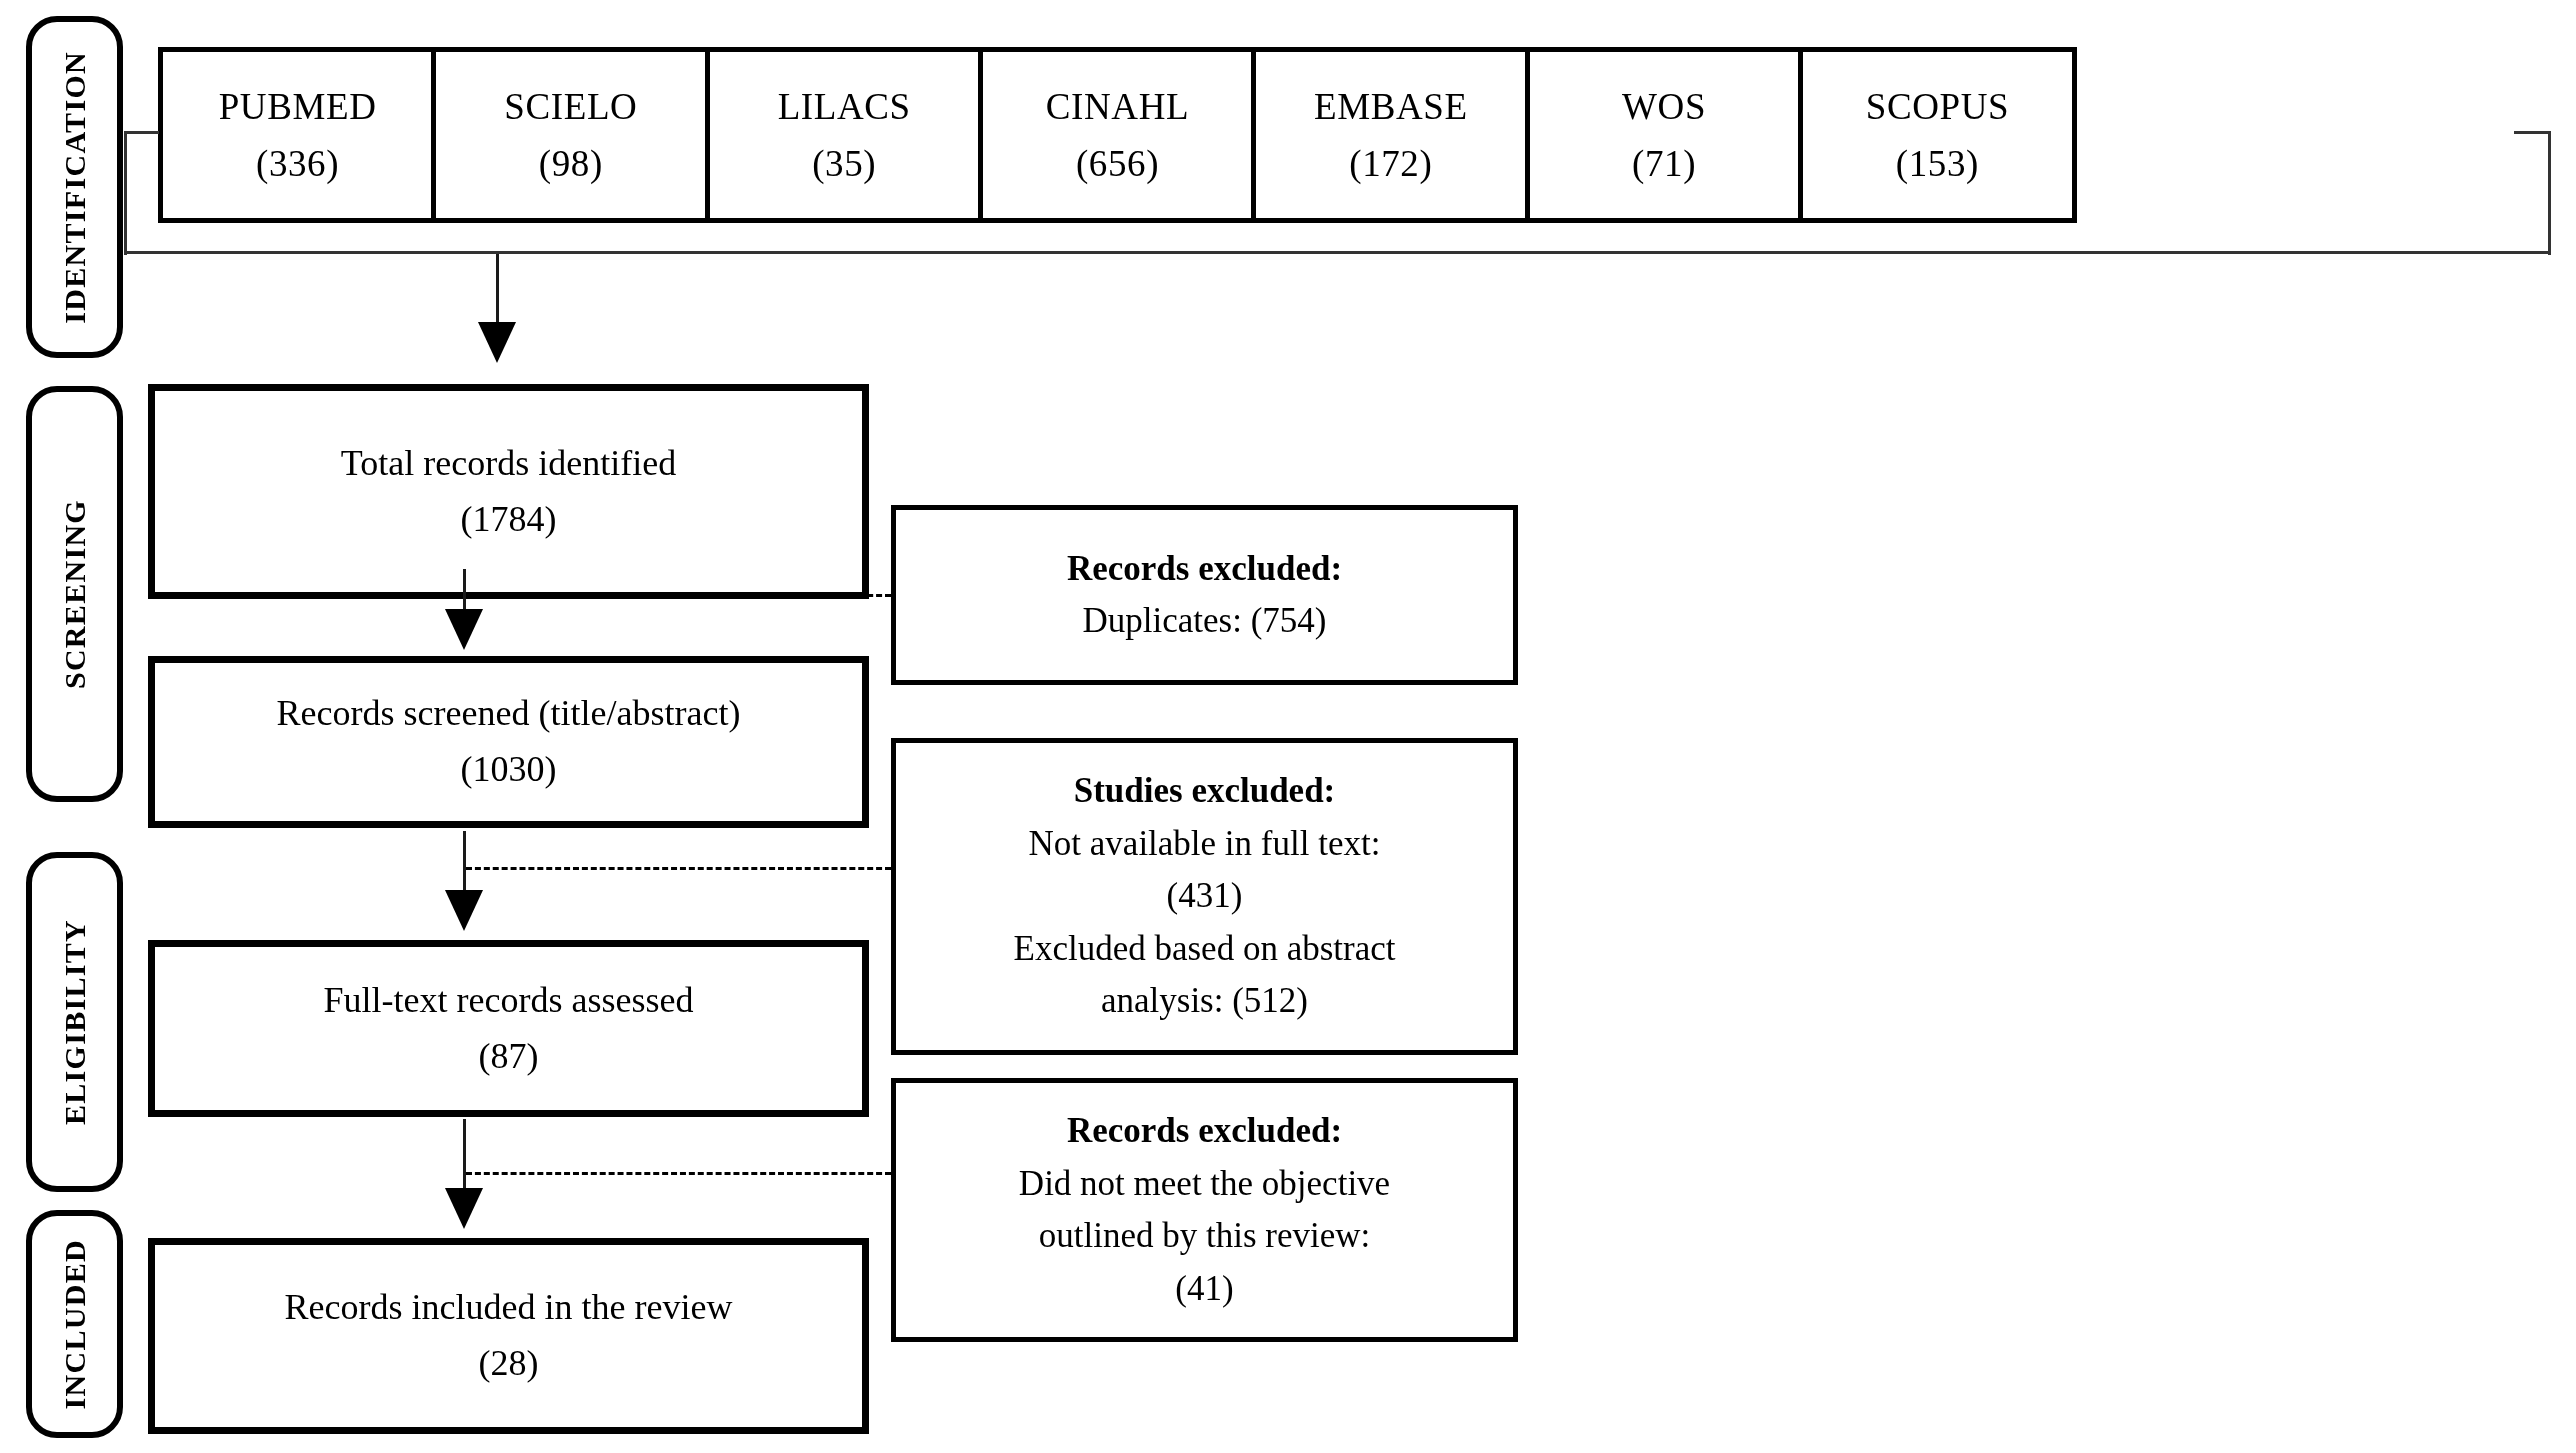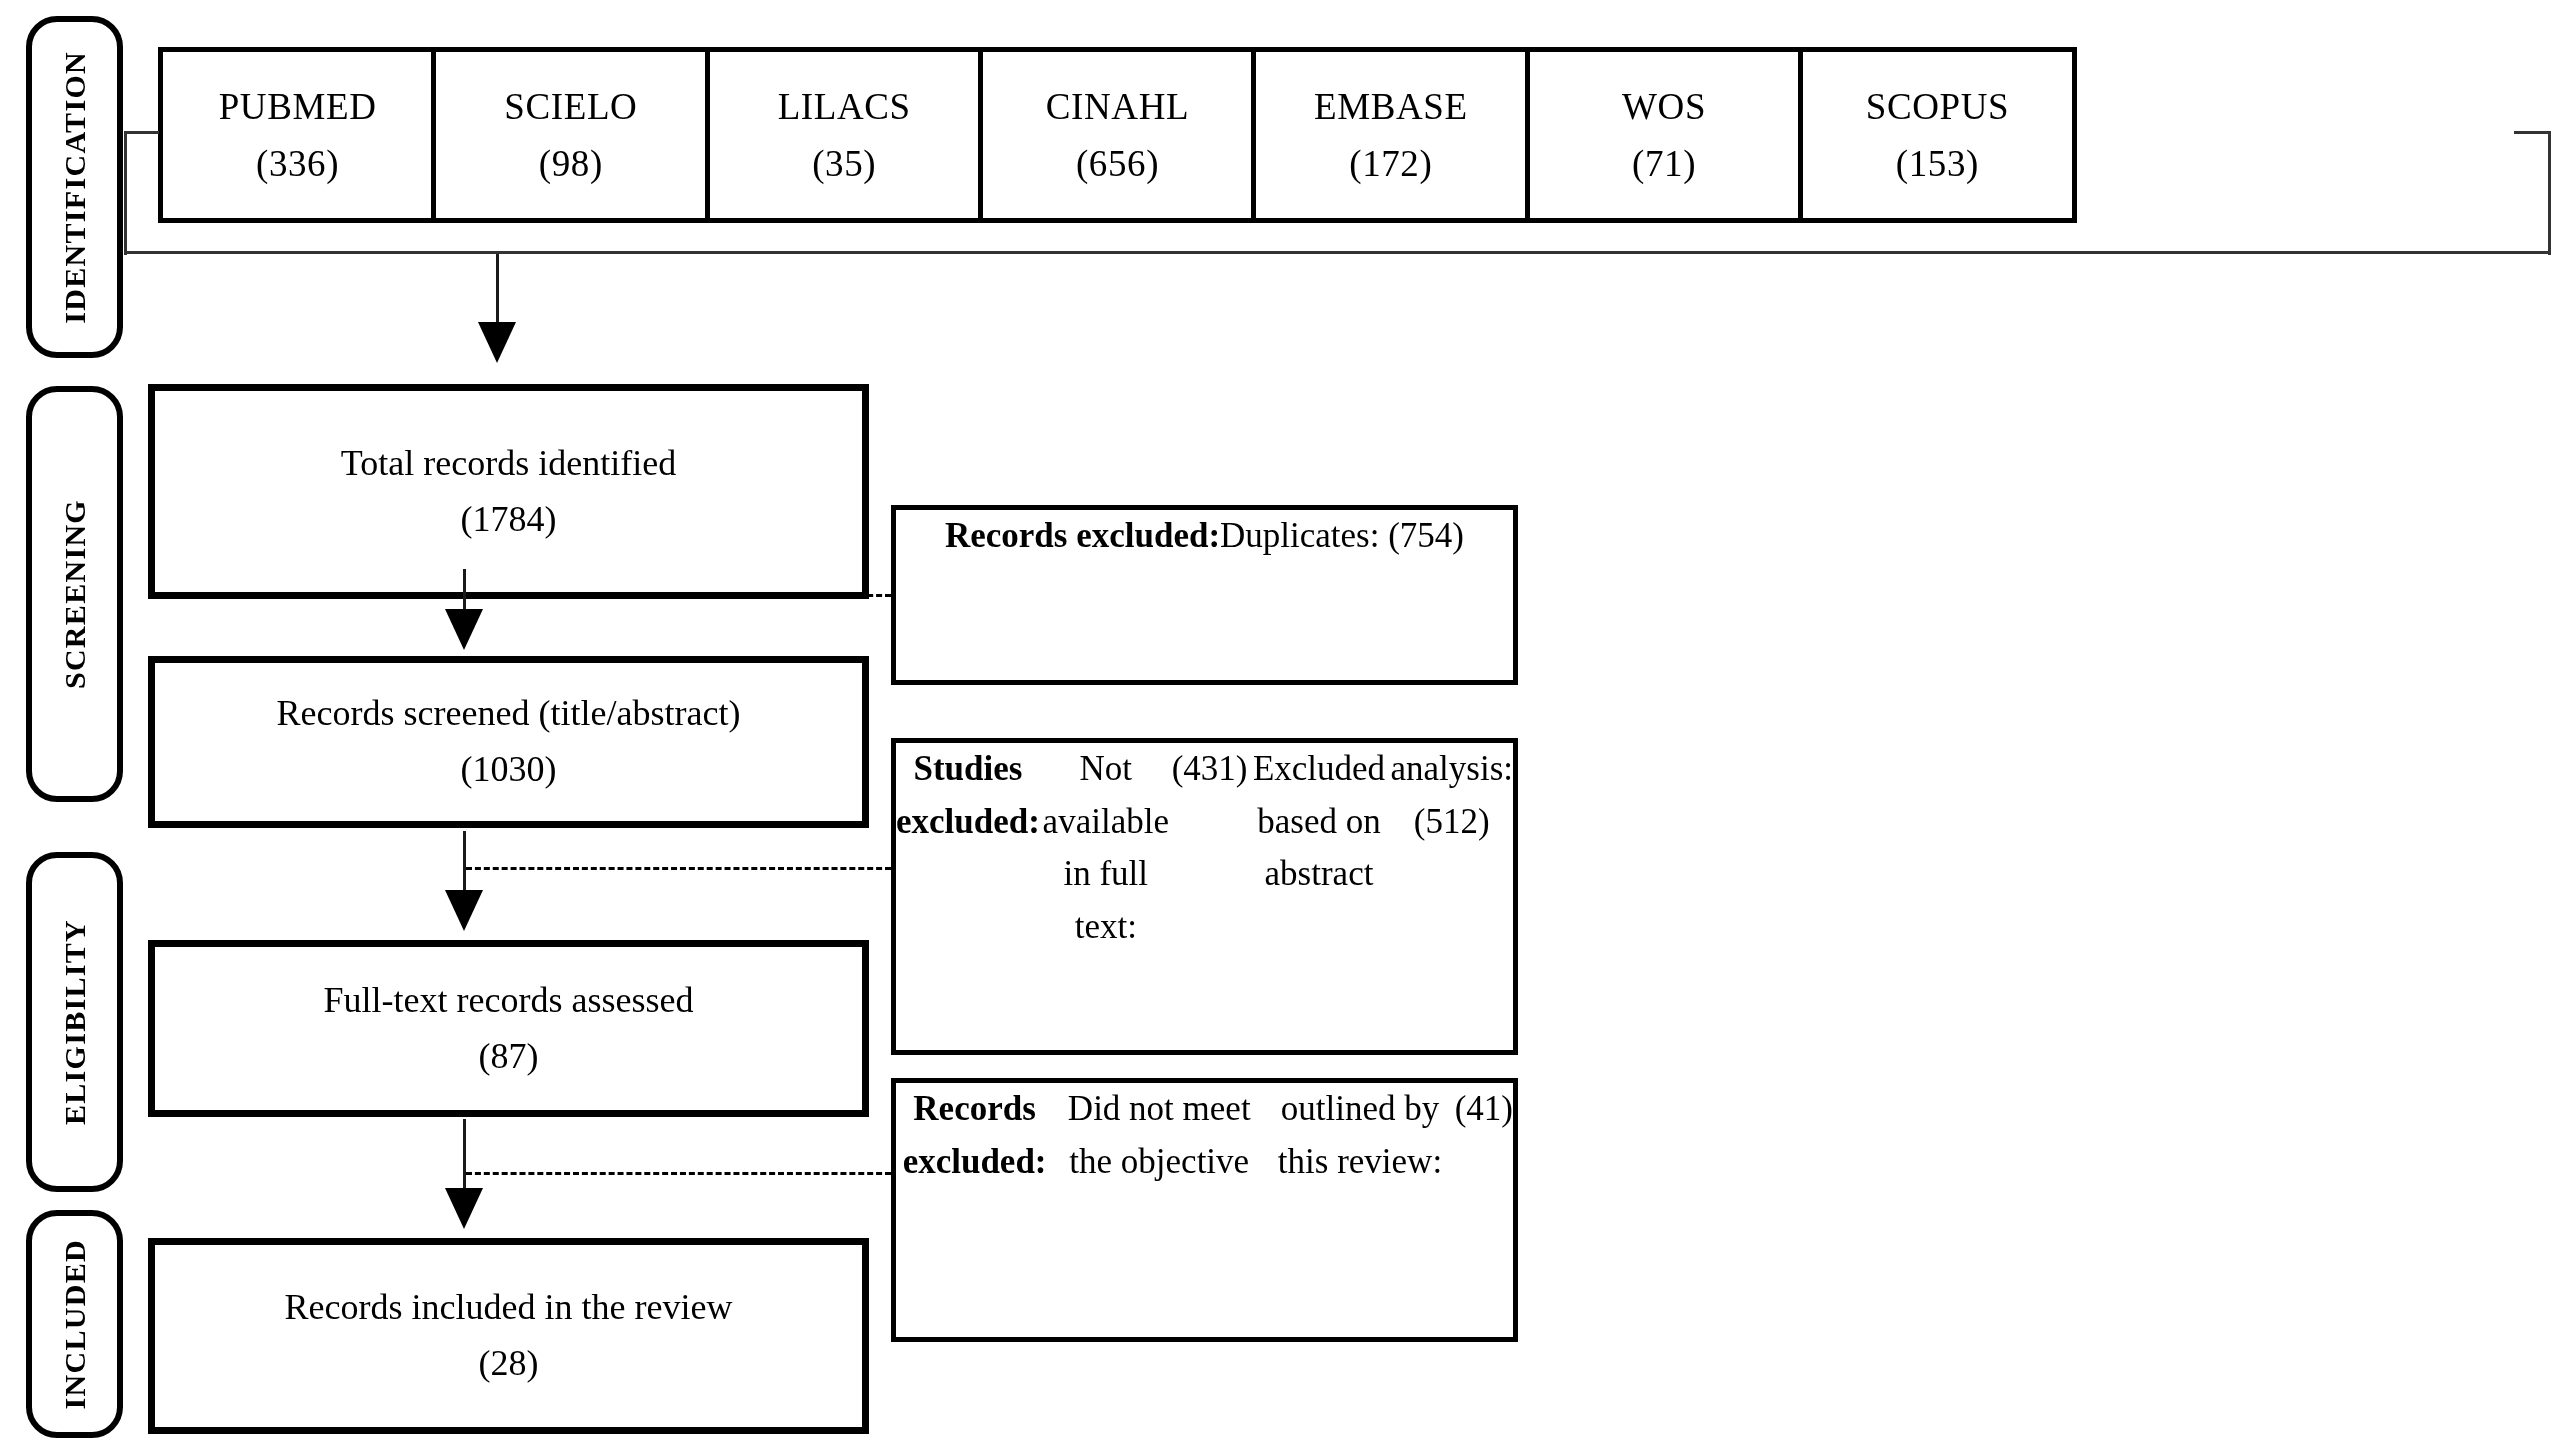--- a/index.html
+++ b/index.html
@@ -47,21 +47,21 @@
   .flow-box{
     position:absolute;left:148px;width:721px;
     border:7px solid #000;box-sizing:border-box;background:#fff;
     display:flex;flex-direction:column;align-items:center;justify-content:center;
     font-size:36px;line-height:1.55;text-align:center;
   }
   
   .side-box{
     position:absolute;left:891px;width:627px;
     border:5.8px solid #000;box-sizing:border-box;background:#fff;
-    display:flex;flex-direction:row;justify-content:center;
+    display:flex;flex-direction:column;align-items:center;justify-content:center;
     font-size:35px;line-height:1.5;text-align:center;
   }
   .side-box .title{font-weight:bold;}
   
   .hline,.vline{position:absolute;background:#333;}
   .arrow-line{position:absolute;width:3.2px;background:#1a1a1a;}
   .arrow-head{
     position:absolute;width:0;height:0;
     border-left:19.3px solid transparent;
     border-right:19.3px solid transparent;

